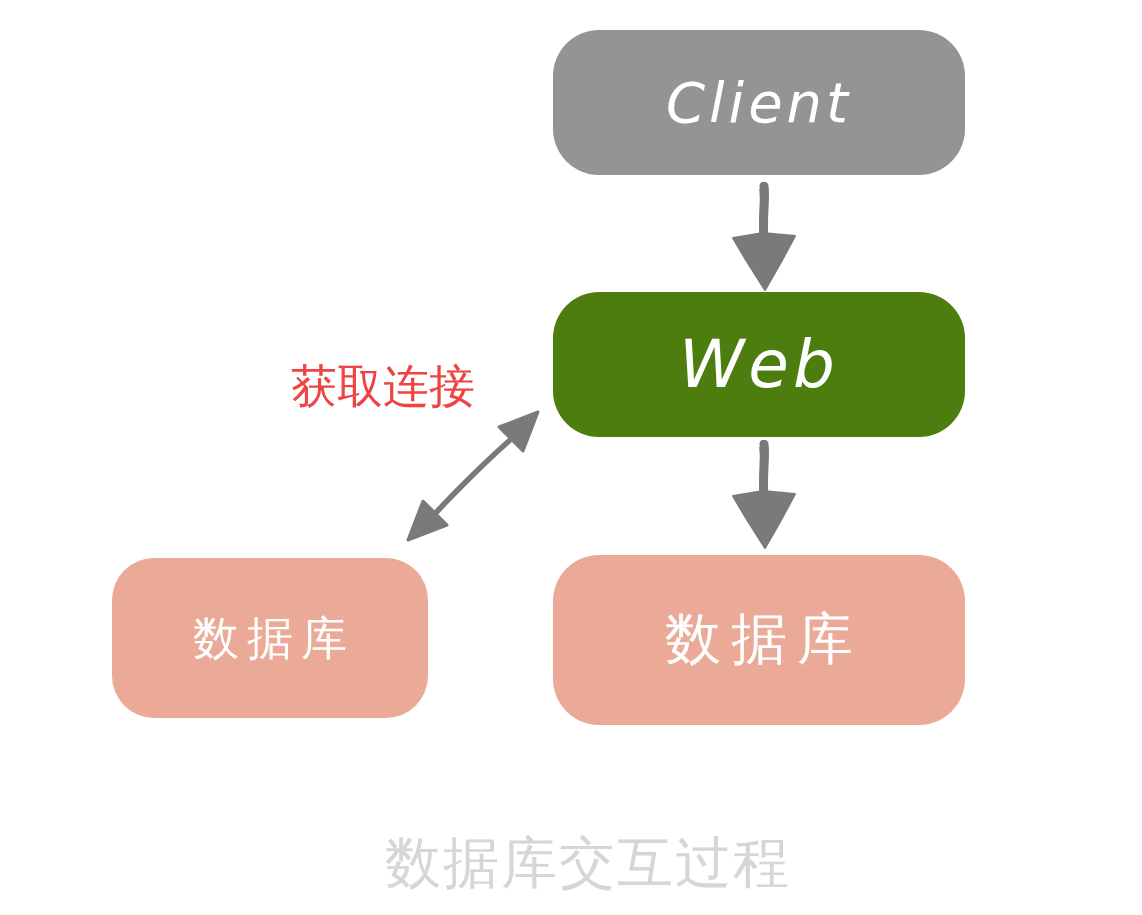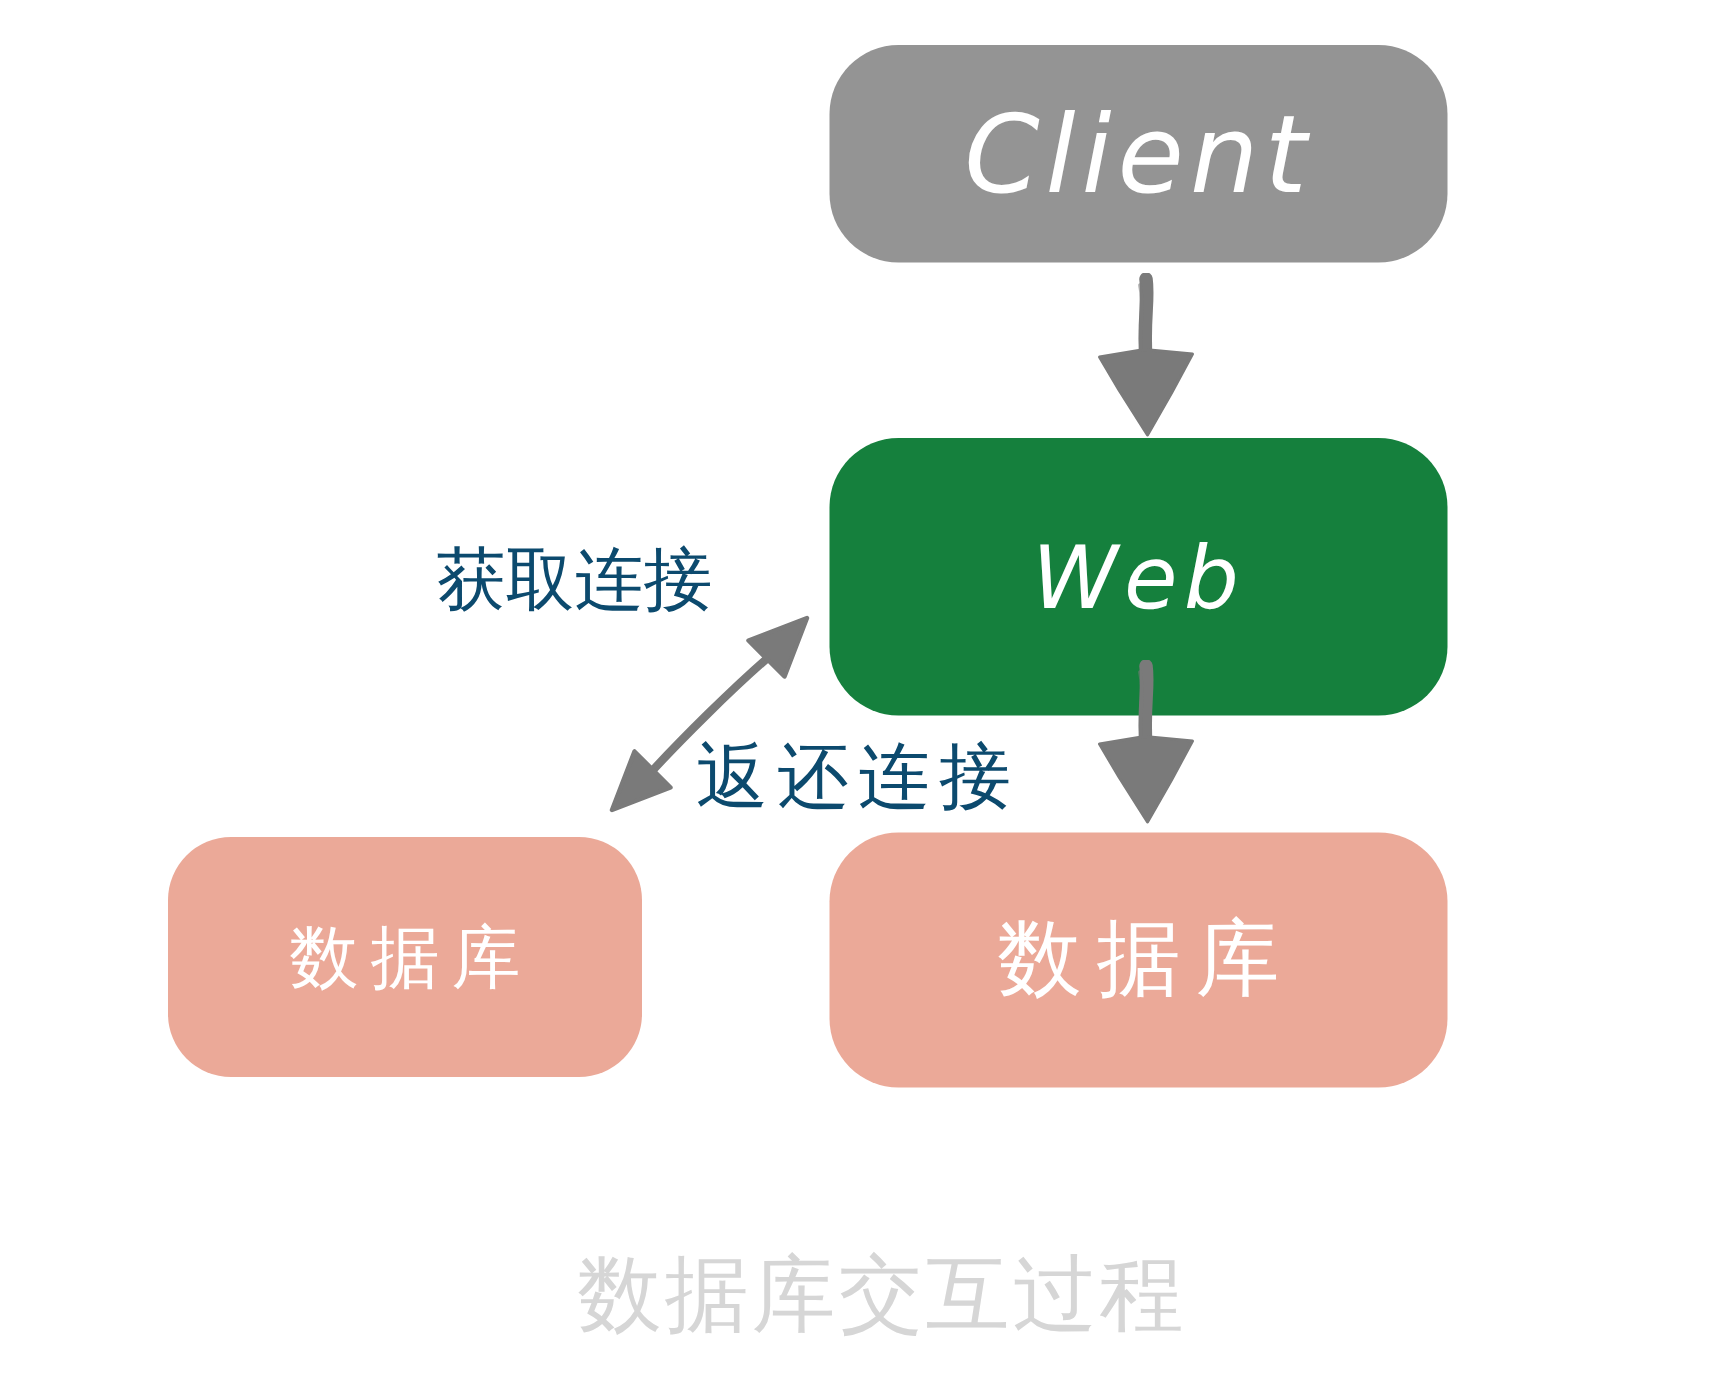--- a/index.html
+++ b/index.html
@@ -21,30 +21,30 @@
     align-items: center;
     justify-content: center;
     color: #ffffff;
     text-align: center;
   }
   .node-client {
     left: 553px; top: 30px;
     width: 412px; height: 145px;
     background: #949494;
     border-radius: 46px;
-    font-size: 72px;
+    font-size: 56px;
     font-style: italic;
     letter-spacing: 4px;
   }
   .node-web {
     left: 553px; top: 292px;
-    width: 412px; height: 185px;
-    background: #15803d;
+    width: 412px; height: 145px;
+    background: #4d7c0f;
     border-radius: 46px;
-    font-size: 58px;
+    font-size: 66px;
     font-style: italic;
     letter-spacing: 4px;
   }
   .node-db {
     left: 553px; top: 555px;
     width: 412px; height: 170px;
     background: #EBA998;
     border-radius: 46px;
     font-size: 56px;
     letter-spacing: 10px;
@@ -62,21 +62,21 @@
     text-indent: 8px;
   }
   .arrow-svg {
     position: absolute;
   }
   .arrow-client-web { left: 719px; top: 182px; }
   .arrow-web-db    { left: 719px; top: 440px; }
   .double-arrow    { left: 395px; top: 398px; }
   .edge-label {
     position: absolute;
-    color: #0c4a6e;
+    color: #ef4444;
     font-size: 46px;
     white-space: nowrap;
   }
   .label-acquire { left: 291px; top: 356px; letter-spacing: 0px; }
   .label-return  { left: 464px; top: 486px; font-size: 48px; letter-spacing: 6px; }
   .caption {
     position: absolute;
     left: 17px; top: 826px;
     width: 100%;
     text-align: center;
@@ -111,21 +111,20 @@
   </svg>
 
   <svg class="arrow-svg double-arrow" width="160" height="155" viewBox="0 0 160 155">
     <path d="M37 119 C57 97 95 59 121 37" fill="none" stroke="#7A7A7A" stroke-width="5.5" stroke-linecap="round"></path>
     <path d="M40 115 C60 94 96 57 118 38" fill="none" stroke="#7A7A7A" stroke-width="2" opacity="0.55" stroke-linecap="round"></path>
     <polygon points="143,14 128,53 116,41 104,29" fill="#7A7A7A" stroke="#7A7A7A" stroke-width="3" stroke-linejoin="round"></polygon>
     <polygon points="13,142 52,127 40,115 28,103" fill="#7A7A7A" stroke="#7A7A7A" stroke-width="3" stroke-linejoin="round"></polygon>
   </svg>
 
   <div class="edge-label label-acquire">获取连接</div>
-  <div class="edge-label label-return">返还连接</div>
 
   <div class="node node-db">
     <span>数据库</span>
   </div>
 
   <div class="node node-pool">
     <span>数据库</span>
   </div>
 
   <div class="caption">数据库交互过程</div>

